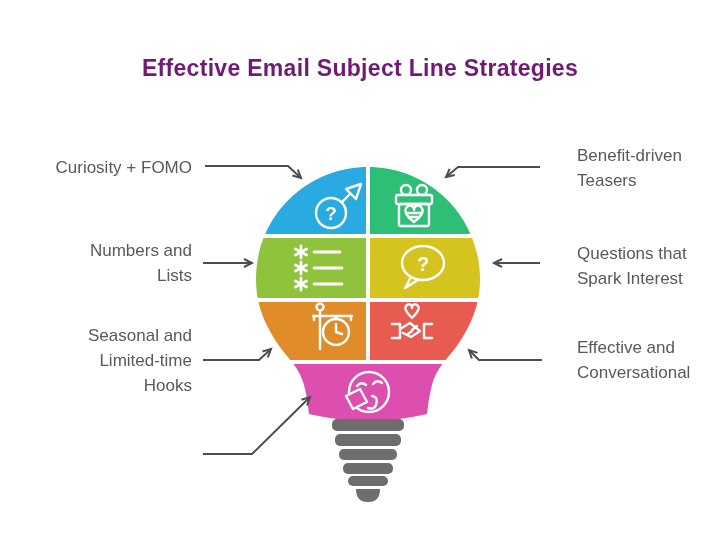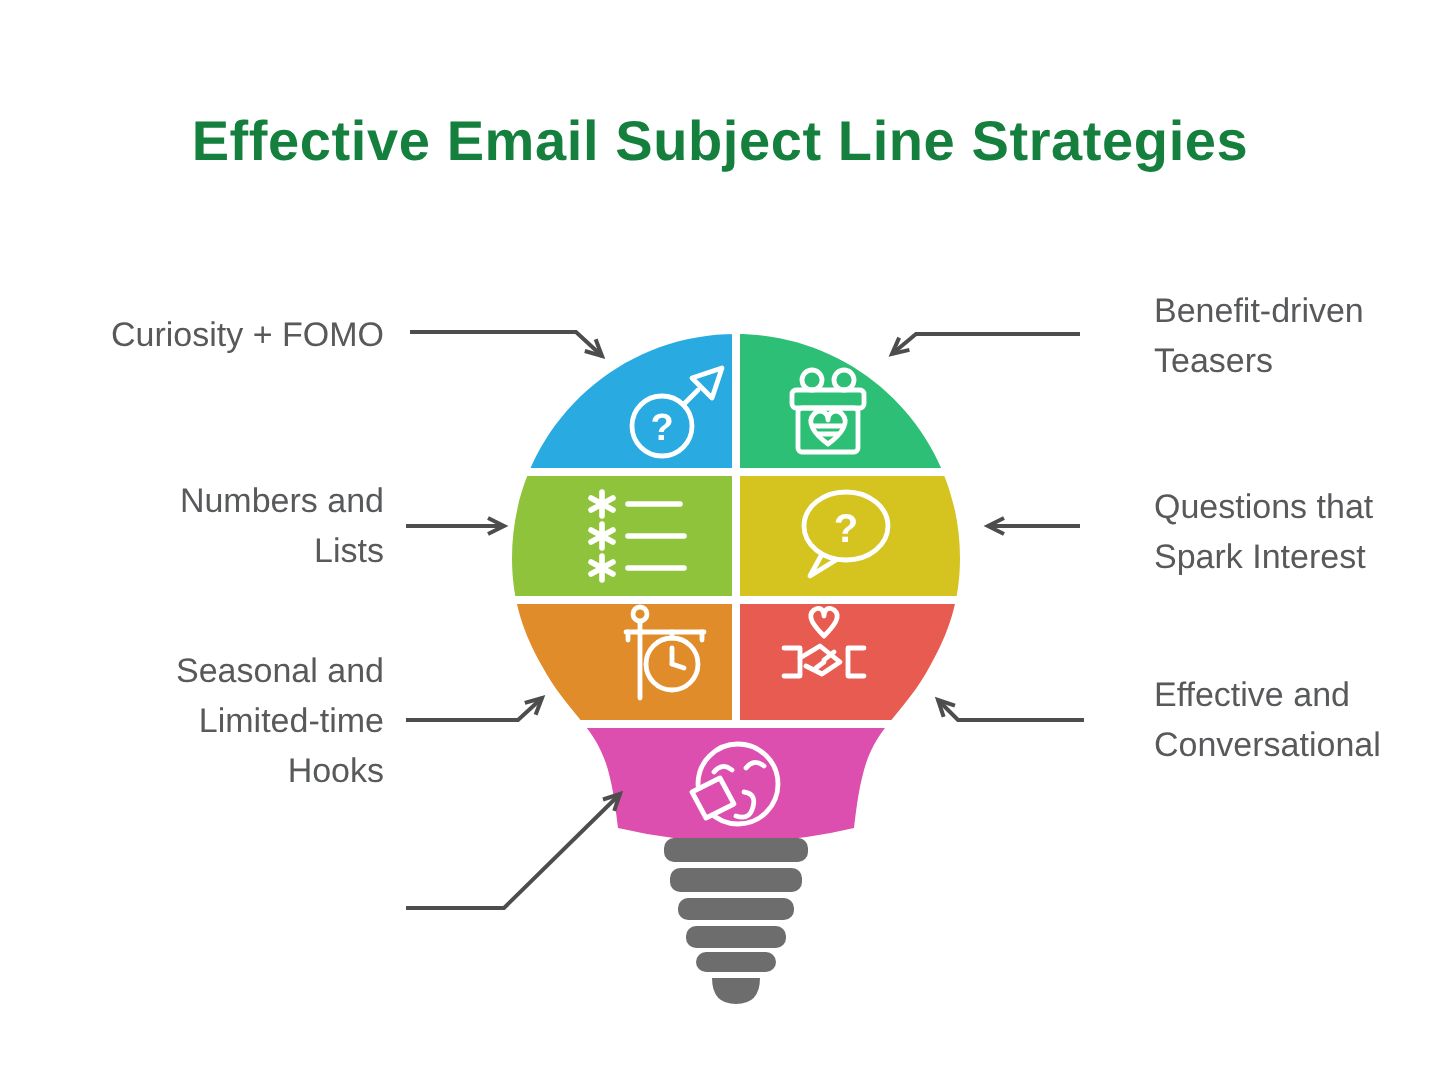--- a/index.html
+++ b/index.html
@@ -8,24 +8,24 @@
     position: relative;
     width: 720px; height: 540px;
     background: #ffffff;
     font-family: "Liberation Sans", sans-serif;
     overflow: hidden;
   }
   .title {
     position: absolute;
     top: 55px; left: 0; width: 720px;
     text-align: center;
-    font-size: 28px;
+    font-size: 23px;
     font-weight: bold;
     letter-spacing: 0.3px;
-    color: #15803d;
+    color: #701a75;
   }
   .label {
     position: absolute;
     font-size: 17px;
     line-height: 25px;
     color: #58595B;
     white-space: pre-line;
   }
   .label.left-col  { left: 20px;  width: 172px; text-align: right; }
   .label.right-col { left: 577px; width: 165px; text-align: left; }

